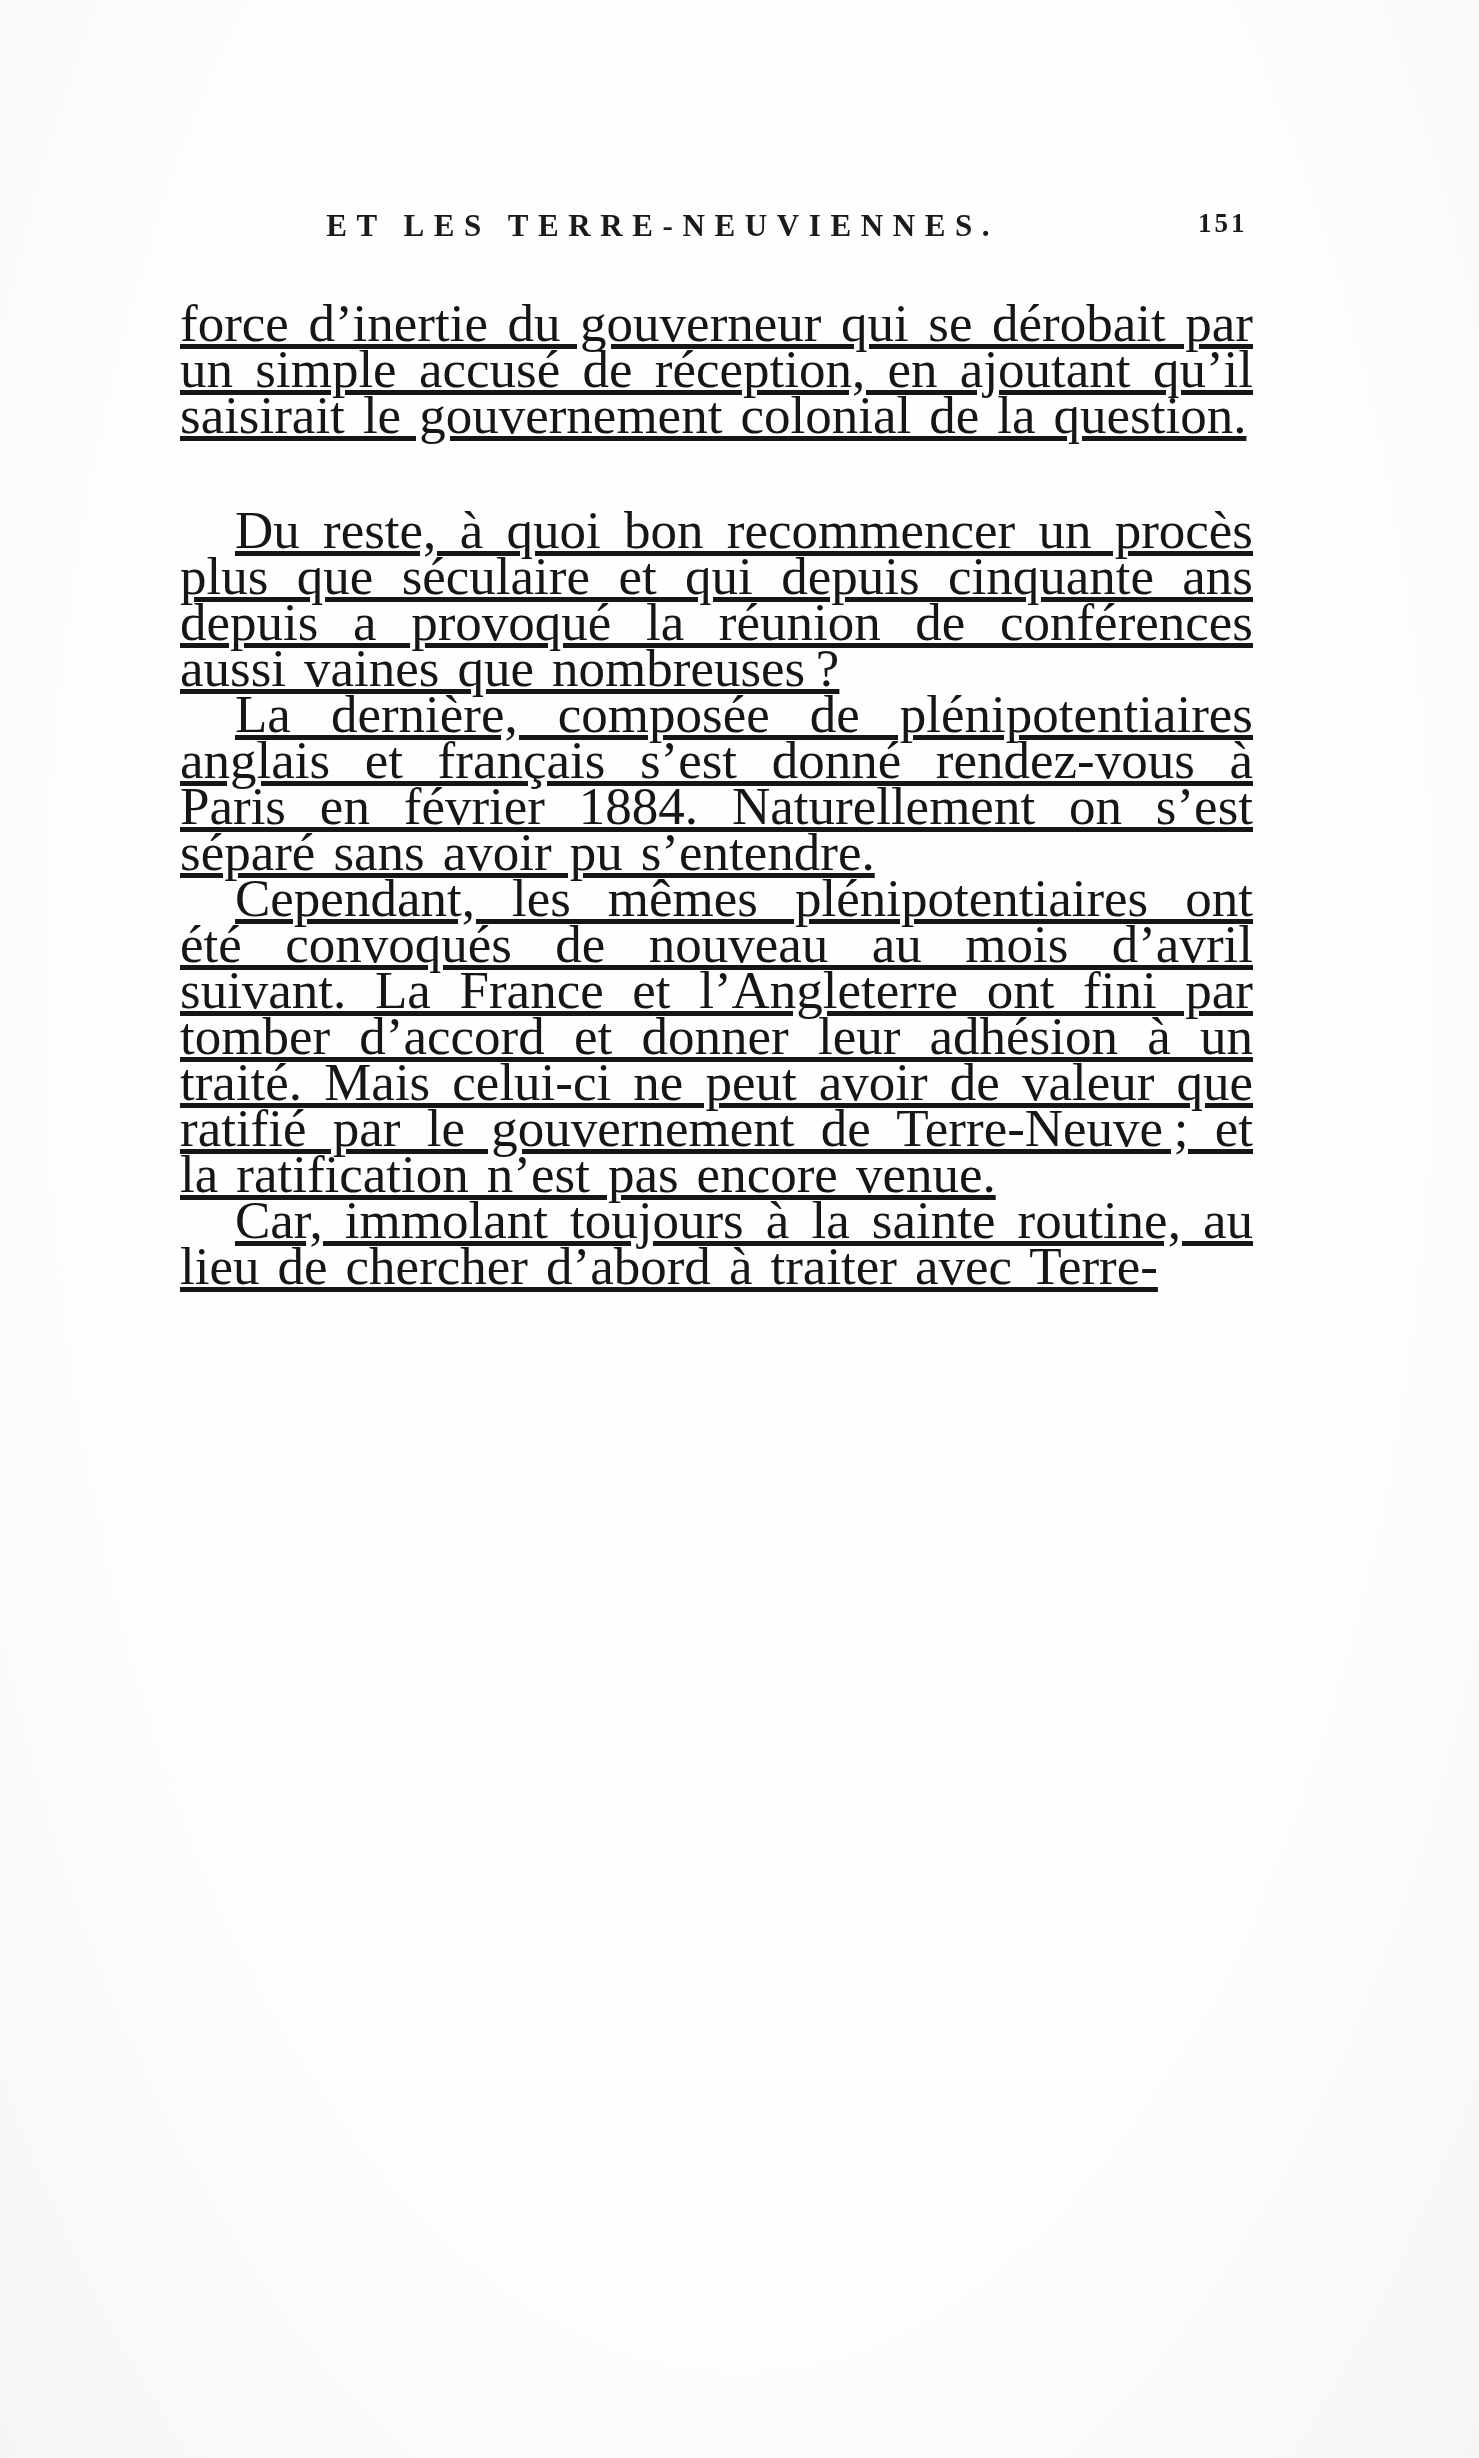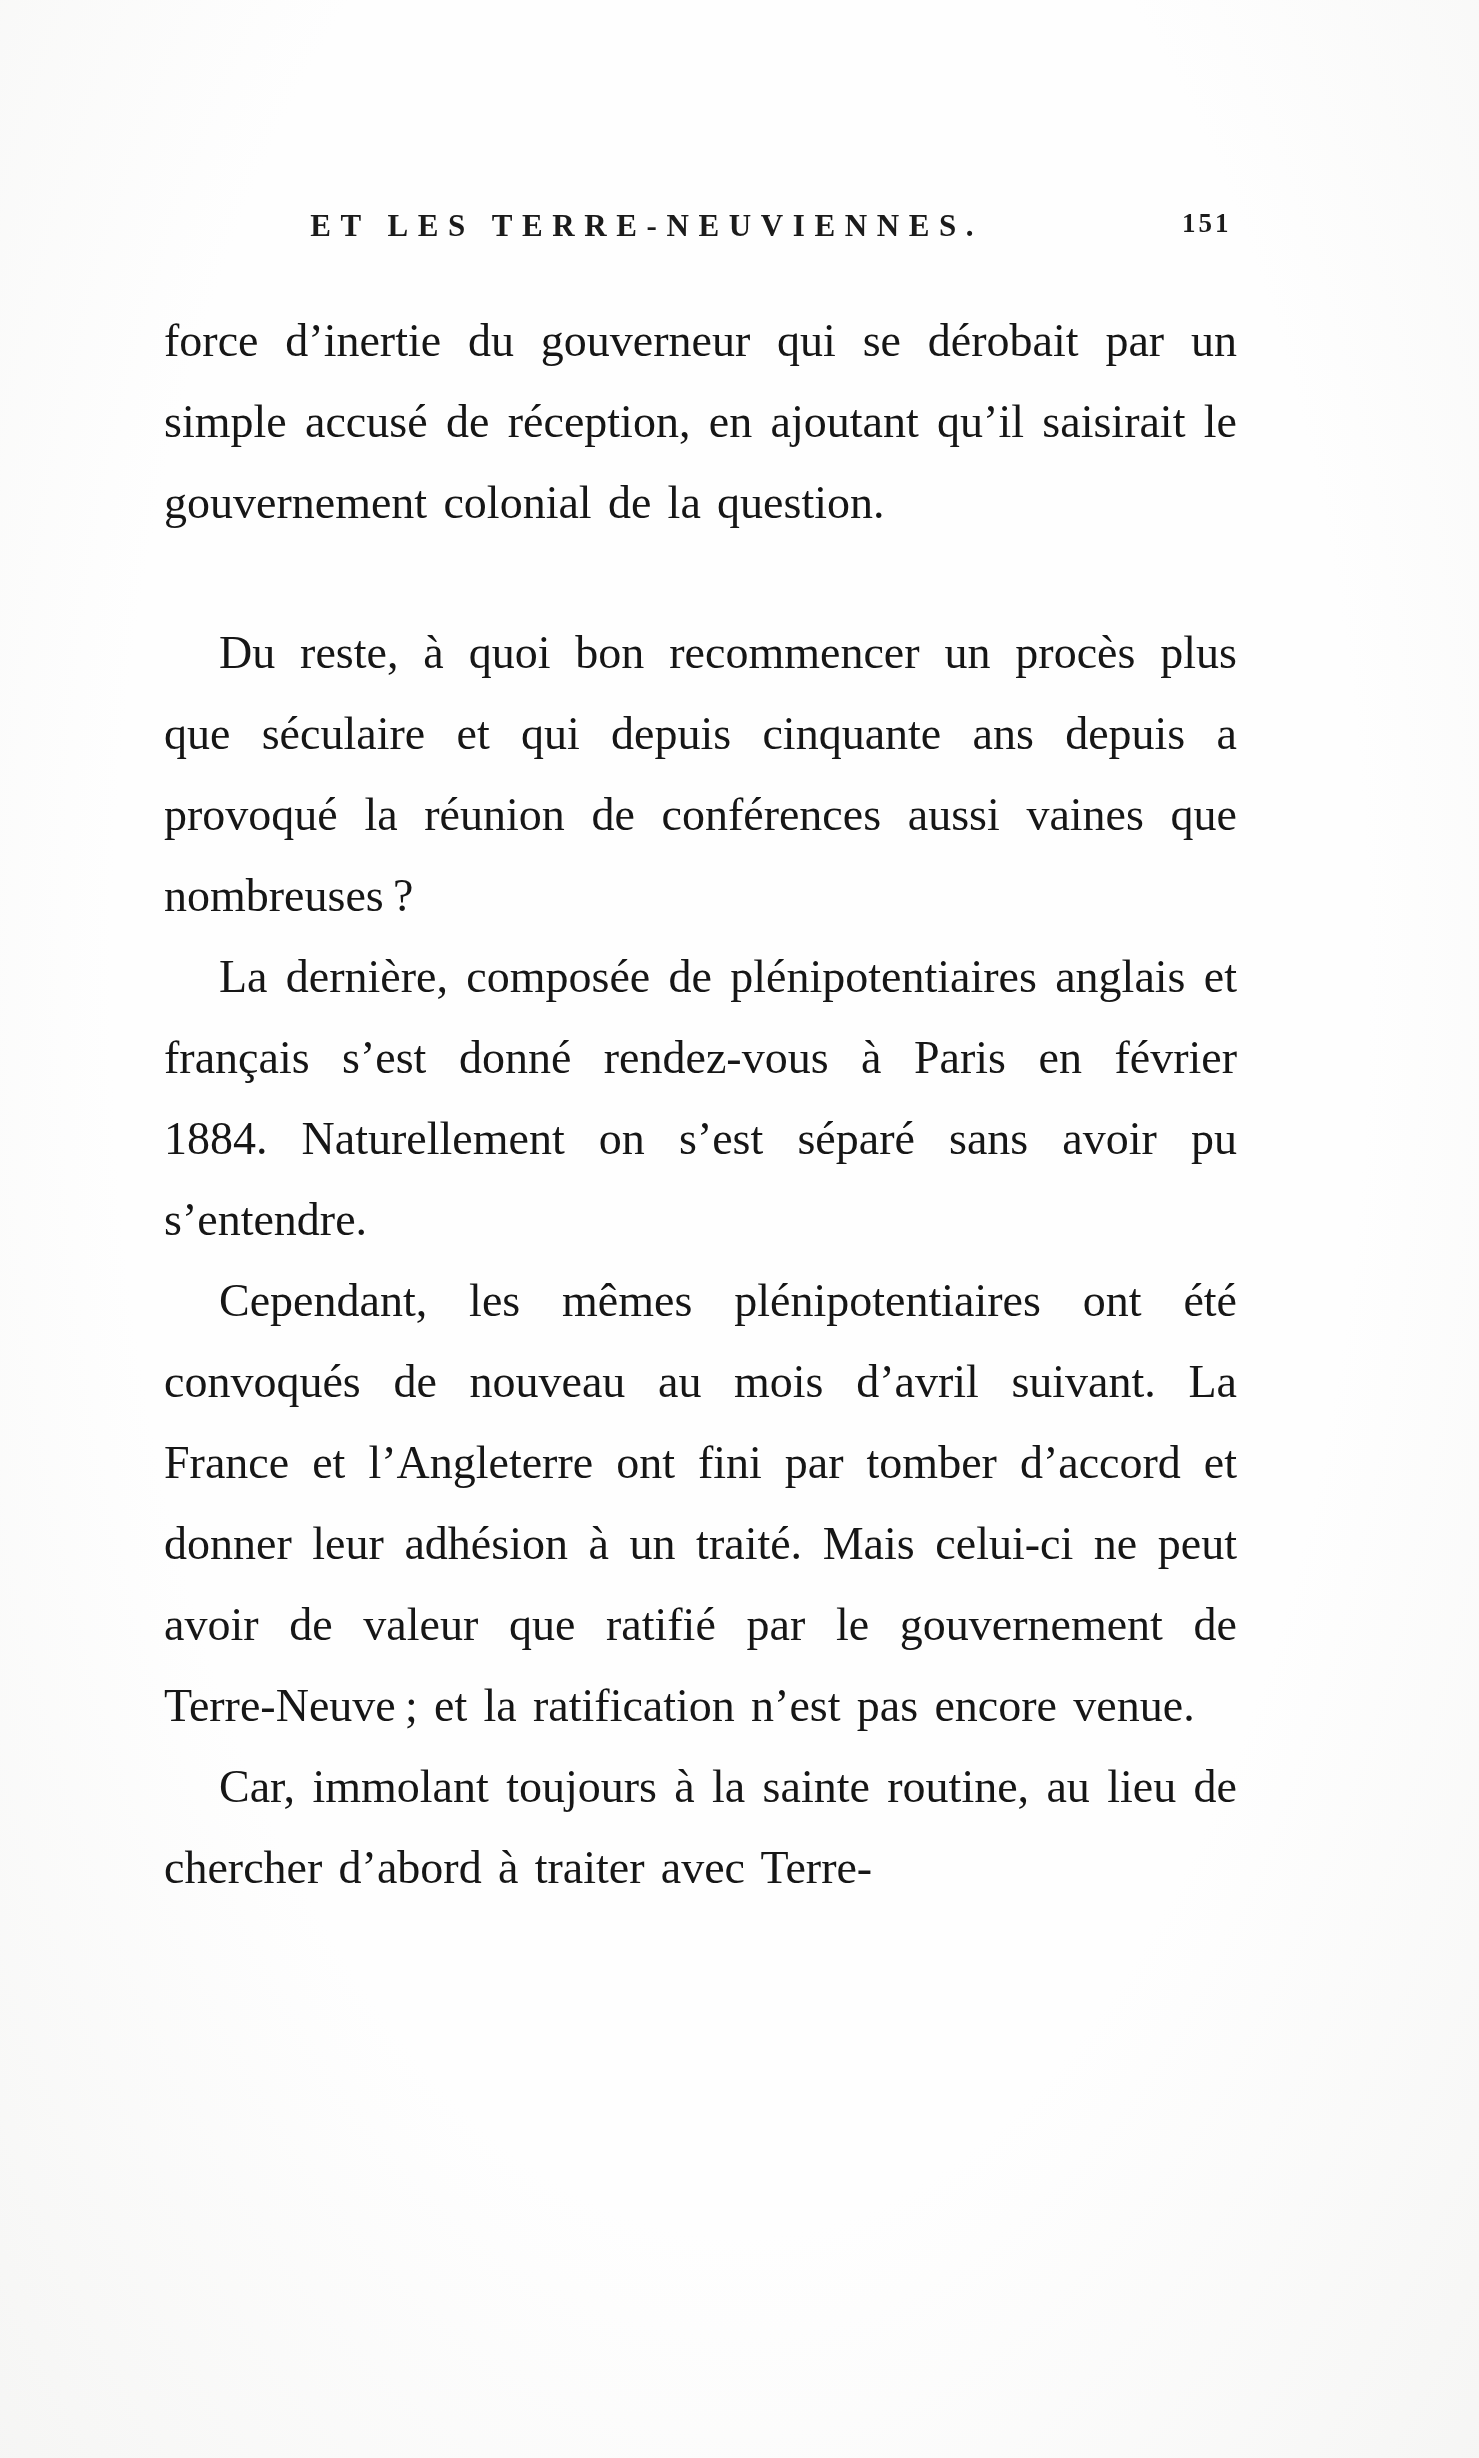--- a/index.html
+++ b/index.html
@@ -17,23 +17,24 @@
   }
   .scan-page {
     position: absolute;
     inset: 0;
     background:
       radial-gradient(ellipse at 50% 40%, rgba(255,255,255,0) 60%, rgba(240,240,238,0.6) 100%),
       #fefefe;
   }
   .content {
     position: absolute;
-    left: 164px;
+    left: 180px;
     top: 208px;
     width: 1073px;
+    text-decoration: underline;
   }
   .running-head {
     position: relative;
     width: 100%;
     height: 54px;
     margin-bottom: 38px;
   }
   .running-head .title {
     position: absolute;
     left: 50%;
@@ -48,22 +49,22 @@
   .running-head .folio {
     position: absolute;
     right: 5.7px;
     top: 0;
     font-size: 27px;
     font-weight: bold;
     letter-spacing: 2.9px;
     color: #1b1b1b;
   }
   .body-text {
-    font-size: 46px;
-    line-height: 81px;
+    font-size: 53px;
+    line-height: 46px;
     text-align: justify;
     word-spacing: 4.8px;
   }
   .body-text p.para {
     margin: 0;
     padding: 0;
   }
   .body-text p.para.indent {
     text-indent: 55px;
   }

